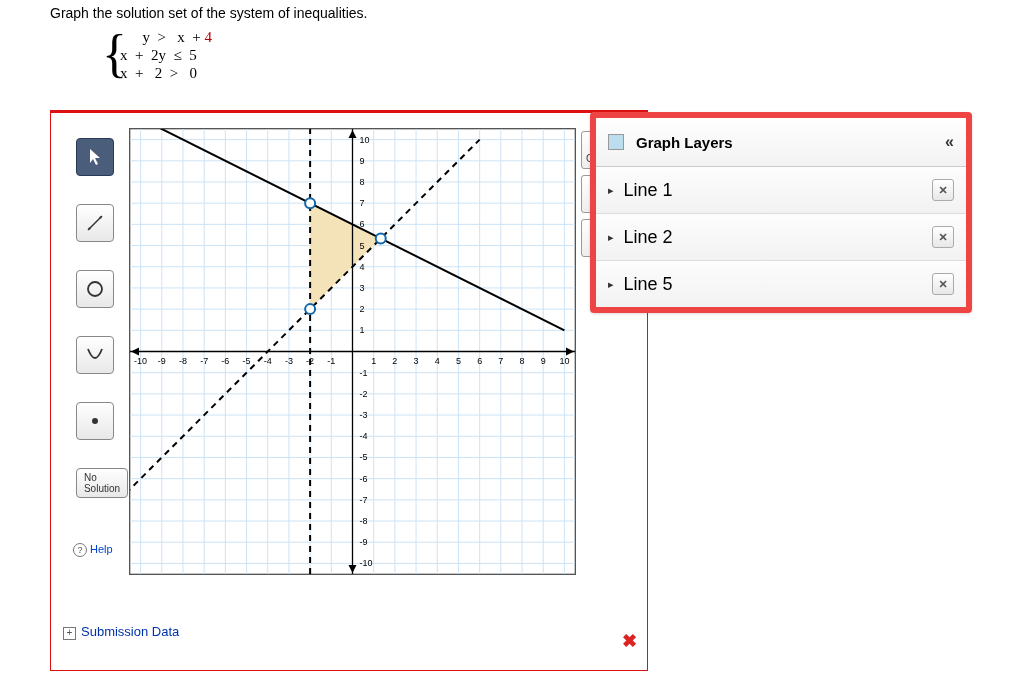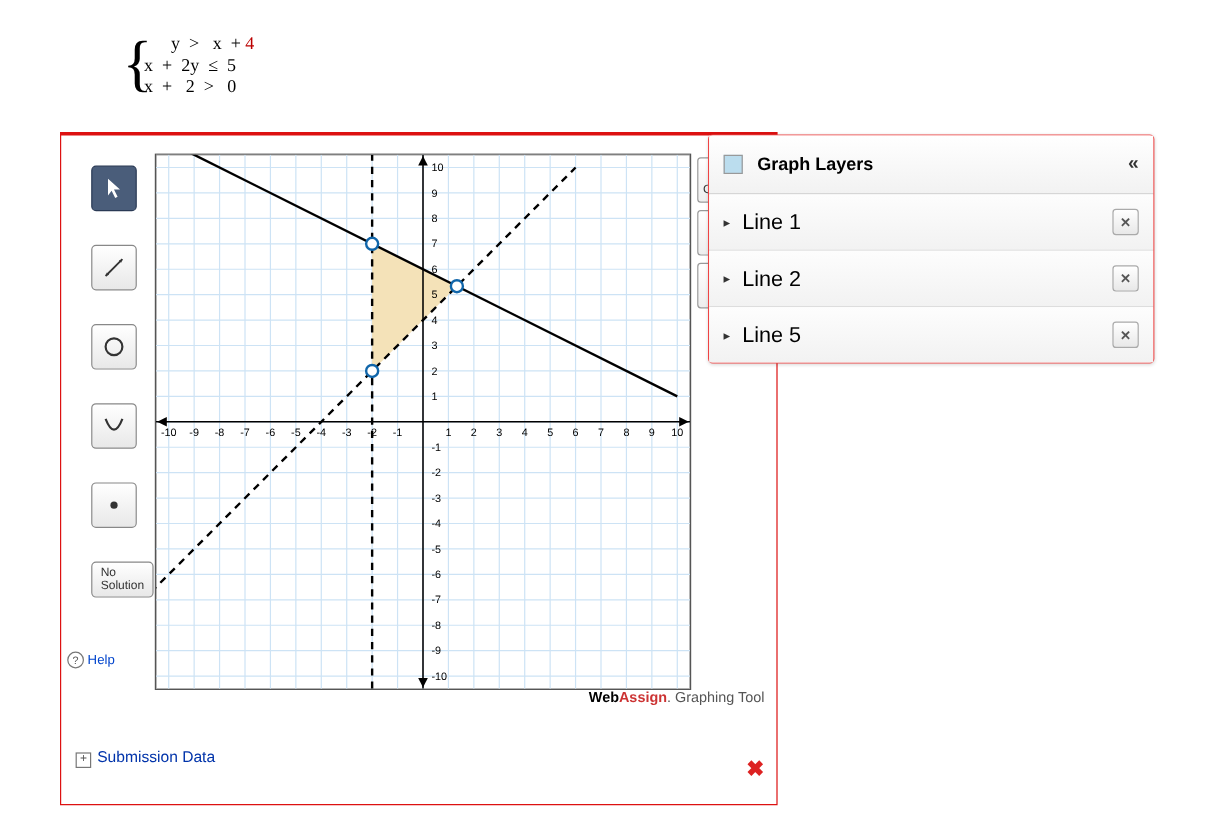--- a/index.html
+++ b/index.html
@@ -7,46 +7,47 @@
   .prompt{position:absolute;left:50px;top:5px;font-size:14px}
   .system{position:absolute;left:120px;top:28px;font-family:Georgia,'Times New Roman',serif;font-size:15px}
   .brace{position:absolute;left:-18px;top:0;font-size:52px;line-height:52px;font-family:Georgia,serif;font-weight:normal}
   .ineq{white-space:pre;line-height:18px}
   .panel{position:absolute;left:50px;top:110px;width:598px;height:561px;border:1.5px solid #d11;border-top-width:3px;background:#fff;box-sizing:border-box}
   .toolbar{position:absolute;left:25px;top:25px;width:38px}
   .tbtn{width:36px;height:36px;border:1px solid #888;border-radius:4px;background:linear-gradient(#fff,#e8e8e8);margin-bottom:28px;display:flex;align-items:center;justify-content:center;font-size:15px;color:#333}
   .tbtn.active{background:#4a5d7a;color:#fff;border-color:#2a3a55}
   .tbtn.wide{width:50px;height:28px;font-size:10px}
   .tbtn svg{width:20px;height:20px}
-  .help{position:absolute;left:5px;top:430px;font-size:11px;color:#0044cc;}
+  .help{position:absolute;left:22px;top:430px;font-size:11px;color:#0044cc;}
   .help .q{display:inline-block;width:12px;height:12px;border-radius:50%;border:1px solid #777;font-size:9px;text-align:center;line-height:12px;margin-right:3px;text-decoration:none;color:#555}
   .graph-wrap{position:absolute;left:78px;top:15px;width:500px;height:450px}
   .footer{position:absolute;left:0;bottom:82px;right:10px;text-align:right;font-size:12px;color:#555}
   .footer b{color:#000}.footer .assign{color:#c33;font-weight:bold}
   .sidebtns{position:absolute;left:530px;top:18px;width:45px}
   .sbtn{width:45px;height:36px;border:1px solid #999;border-radius:3px;background:linear-gradient(#fff,#eee);margin-bottom:6px;font-size:10px;text-align:center;display:flex;flex-direction:column;align-items:center;justify-content:center;color:#333}
   .sbtn .ic{font-size:14px;margin-bottom:1px}
   .submission{position:absolute;left:12px;bottom:30px;color:#0033aa;font-size:13px}
   .submission .plus{display:inline-block;width:11px;height:11px;border:1px solid #777;font-size:10px;line-height:10px;text-align:center;margin-right:5px;color:#555}
   .redx{position:absolute;right:10px;bottom:18px;color:#d22;font-weight:bold;font-size:18px}
-  .layers{position:absolute;left:590px;top:112px;width:370px;background:#fff;border:1px solid #ef4444;border-radius:4px;box-shadow:0 1px 3px rgba(0,0,0,.15)}
+  .layers{position:absolute;left:590px;top:112px;width:370px;background:#fff;border:6px solid #ef4444;border-radius:4px;box-shadow:0 1px 3px rgba(0,0,0,.15)}
   .layers-head{height:48px;border-bottom:1px solid #ccc;display:flex;align-items:center;padding:0 12px;font-weight:bold;font-size:15px;background:linear-gradient(#fff,#f2f2f2)}
   .layers-head .collapse{margin-left:auto;font-size:16px;font-weight:bold;color:#333}
   .layers-head .ind{width:14px;height:14px;border:1px solid #999;margin-right:12px;background:#bde}
   .layer-row{height:46px;border-bottom:1px solid #ddd;display:flex;align-items:center;padding:0 12px;background:linear-gradient(#fdfdfd,#f2f2f2)}
   .layer-row:last-child{border-bottom:none}
   .layer-row .arrow{font-size:11px;margin-right:10px;color:#333}
   .layer-row .name{font-size:18px}
   .layer-row .del{margin-left:auto;width:20px;height:20px;border:1px solid #aaa;border-radius:3px;background:linear-gradient(#fff,#e8e8e8);display:flex;align-items:center;justify-content:center;font-size:11px;color:#555;font-weight:bold}
   .redconst{color:#b00}
 </style>
 </head>
 <body>
 
 <div class="page">
+  <div class="prompt">Graph the solution set of the system of inequalities.</div>
 
   <div class="system">
     <span class="brace">{</span>
     <div class="ineq"><span>      y  &gt;   x  + </span><span class="redconst">4</span></div>
     <div class="ineq">x  +  2y  ≤  5</div>
     <div class="ineq">x  +   2  &gt;   0</div>
   </div>
 
   <div class="panel">
     <div class="toolbar">
@@ -191,23 +192,20 @@
           <text x="229.5" y="13.59523809523813" font-size="9" text-anchor="start" fill="#000">10</text>
           <line x1="-74.16666666666666" y1="434.4047619047619" x2="349.6428571428571" y2="10.59523809523813" stroke="#000" stroke-width="2" stroke-dasharray="6 5"></line>
           <line x1="10.595238095238095" y1="-10.595238095238074" x2="434.40476190476187" y2="201.3095238095238" stroke="#000" stroke-width="2"></line>
           <line x1="180.11904761904762" y1="445" x2="180.11904761904762" y2="0" stroke="#000" stroke-width="2" stroke-dasharray="6 5"></line>
           <circle cx="180.11904761904762" cy="180.11904761904765" r="5" fill="#fff" stroke="#16a" stroke-width="2"></circle>
           <circle cx="180.11904761904762" cy="74.16666666666663" r="5" fill="#fff" stroke="#16a" stroke-width="2"></circle>
           <circle cx="250.74690476190474" cy="109.49119047619047" r="5" fill="#fff" stroke="#16a" stroke-width="2"></circle>
         </svg>
     </div>
 
-    <div class="footer">
-      <b>Web</b><span class="assign">Assign</span><span>. Graphing Tool</span>
-    </div>
 
     <div class="submission">
       <span class="plus">+</span><span>Submission Data</span>
     </div>
     <div class="redx">✖</div>
   </div>
 
   <div class="layers">
     <div class="layers-head">
       <span class="ind"></span>

